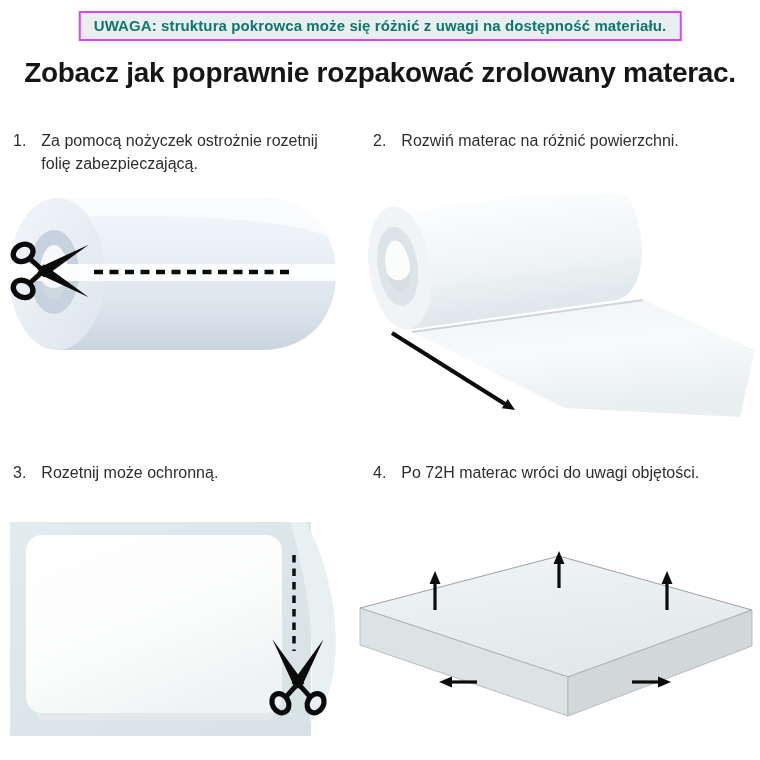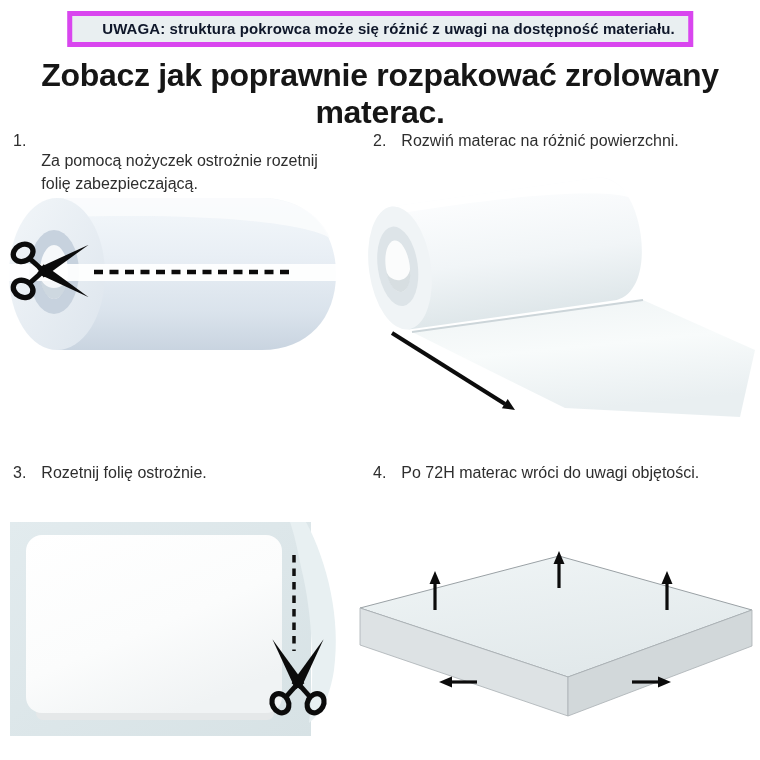--- a/index.html
+++ b/index.html
@@ -6,43 +6,43 @@
   body {
     width:760px; height:760px; background:#ffffff;
     font-family:"Liberation Sans", sans-serif;
     position:relative; overflow:hidden;
     color:#2e2e2e;
   }
   .page { position:absolute; inset:0; }
 
   .banner {
     position:absolute; top:11px; left:50%; transform:translateX(-50%);
-    background:#e9eff1; border:5px solid #d946ef;
-    padding:4px 13px 5px 30px;
-    font-size:15px; font-weight:bold; color:#0f172a;
+    background:#e9eff1; border:2px solid #d946ef;
+    padding:4px 13px 5px 13px;
+    font-size:15px; font-weight:bold; color:#0f766e;
     white-space:nowrap; letter-spacing:0.1px;
   }
 
   .title {
     position:absolute; top:57px; left:0; width:760px; margin:0;
     text-align:center;
-    font-size:32px; font-weight:bold; color:#161616;
+    font-size:28px; font-weight:bold; color:#161616;
     letter-spacing:-0.3px;
   }
 
   .step-caption {
     position:absolute; display:flex; gap:15px;
     font-size:16px; line-height:1.42; color:#2e2e2e;
   }
   .step-caption .num { flex:0 0 auto; }
   #cap1 { left:13px;  top:130px; width:330px; }
   #cap2 { left:373px; top:130px; width:380px; }
   #cap3 { left:13px;  top:462px; width:330px; }
   #cap4 { left:373px; top:462px; width:384px; }
-  #cap1 .txt { max-width:300px;margin-top:20px; }
+  #cap1 .txt { max-width:300px; }
 
   .illus { position:absolute; }
   #illus1 { left:2px;   top:190px; }
   #illus2 { left:362px; top:166px; }
   #illus3 { left:0px;   top:515px; }
   #illus4 { left:358px; top:538px; }
 </style>
 </head>
 <body>
 
@@ -68,21 +68,21 @@
   <div class="step-caption" id="cap1">
     <span class="num">1.</span>
     <span class="txt">Za pomocą nożyczek ostrożnie rozetnij folię zabezpieczającą.</span>
   </div>
   <div class="step-caption" id="cap2">
     <span class="num">2.</span>
     <span class="txt">Rozwiń materac na różnić powierzchni.</span>
   </div>
   <div class="step-caption" id="cap3">
     <span class="num">3.</span>
-    <span class="txt">Rozetnij folię ostrożnie.</span>
+    <span class="txt">Rozetnij może ochronną.</span>
   </div>
   <div class="step-caption" id="cap4">
     <span class="num">4.</span>
     <span class="txt">Po 72H materac wróci do uwagi objętości.</span>
   </div>
 
   <svg class="illus" id="illus1" width="336" height="212" viewBox="0 0 336 212">
     <defs>
       <linearGradient id="rollBody1" x1="0" y1="0" x2="0" y2="1">
         <stop offset="0" stop-color="#f4f8fb"></stop>

